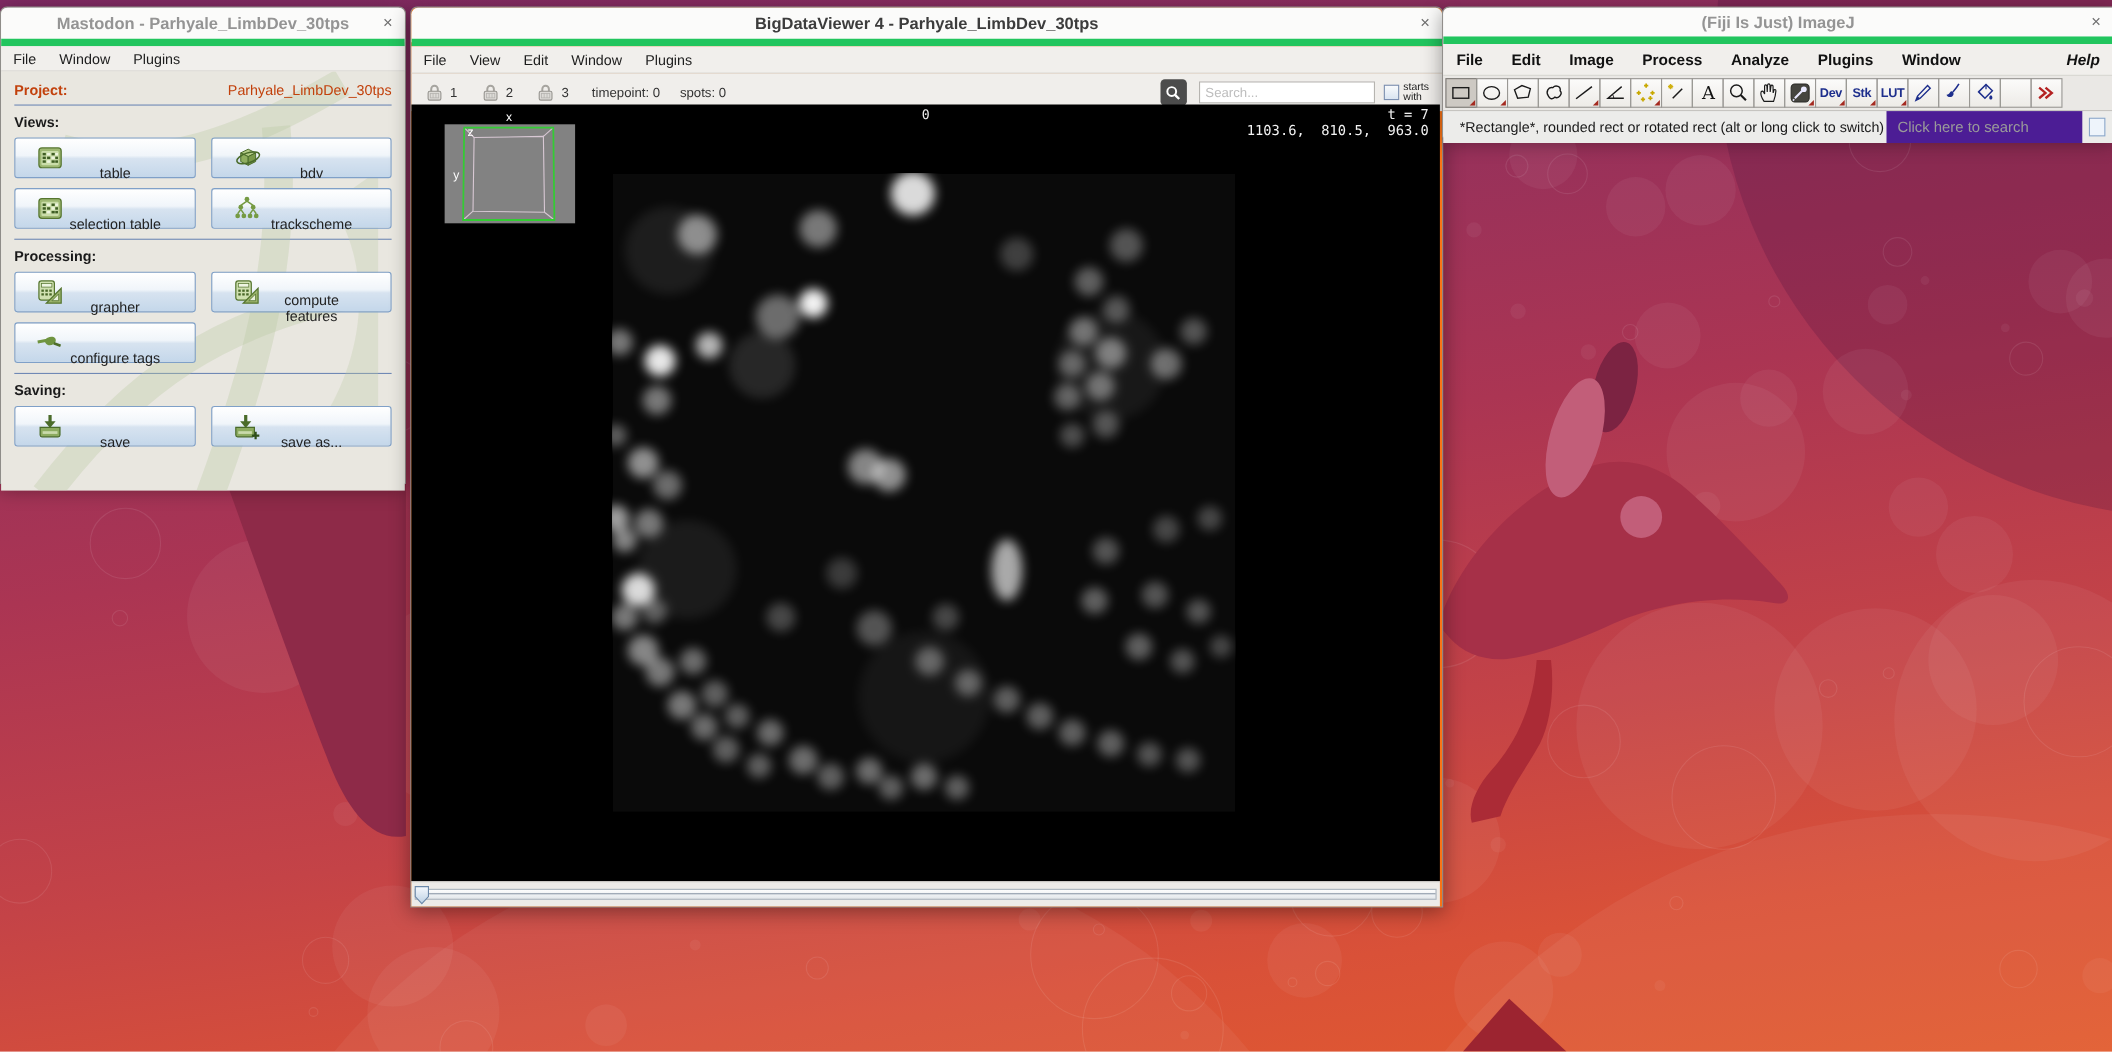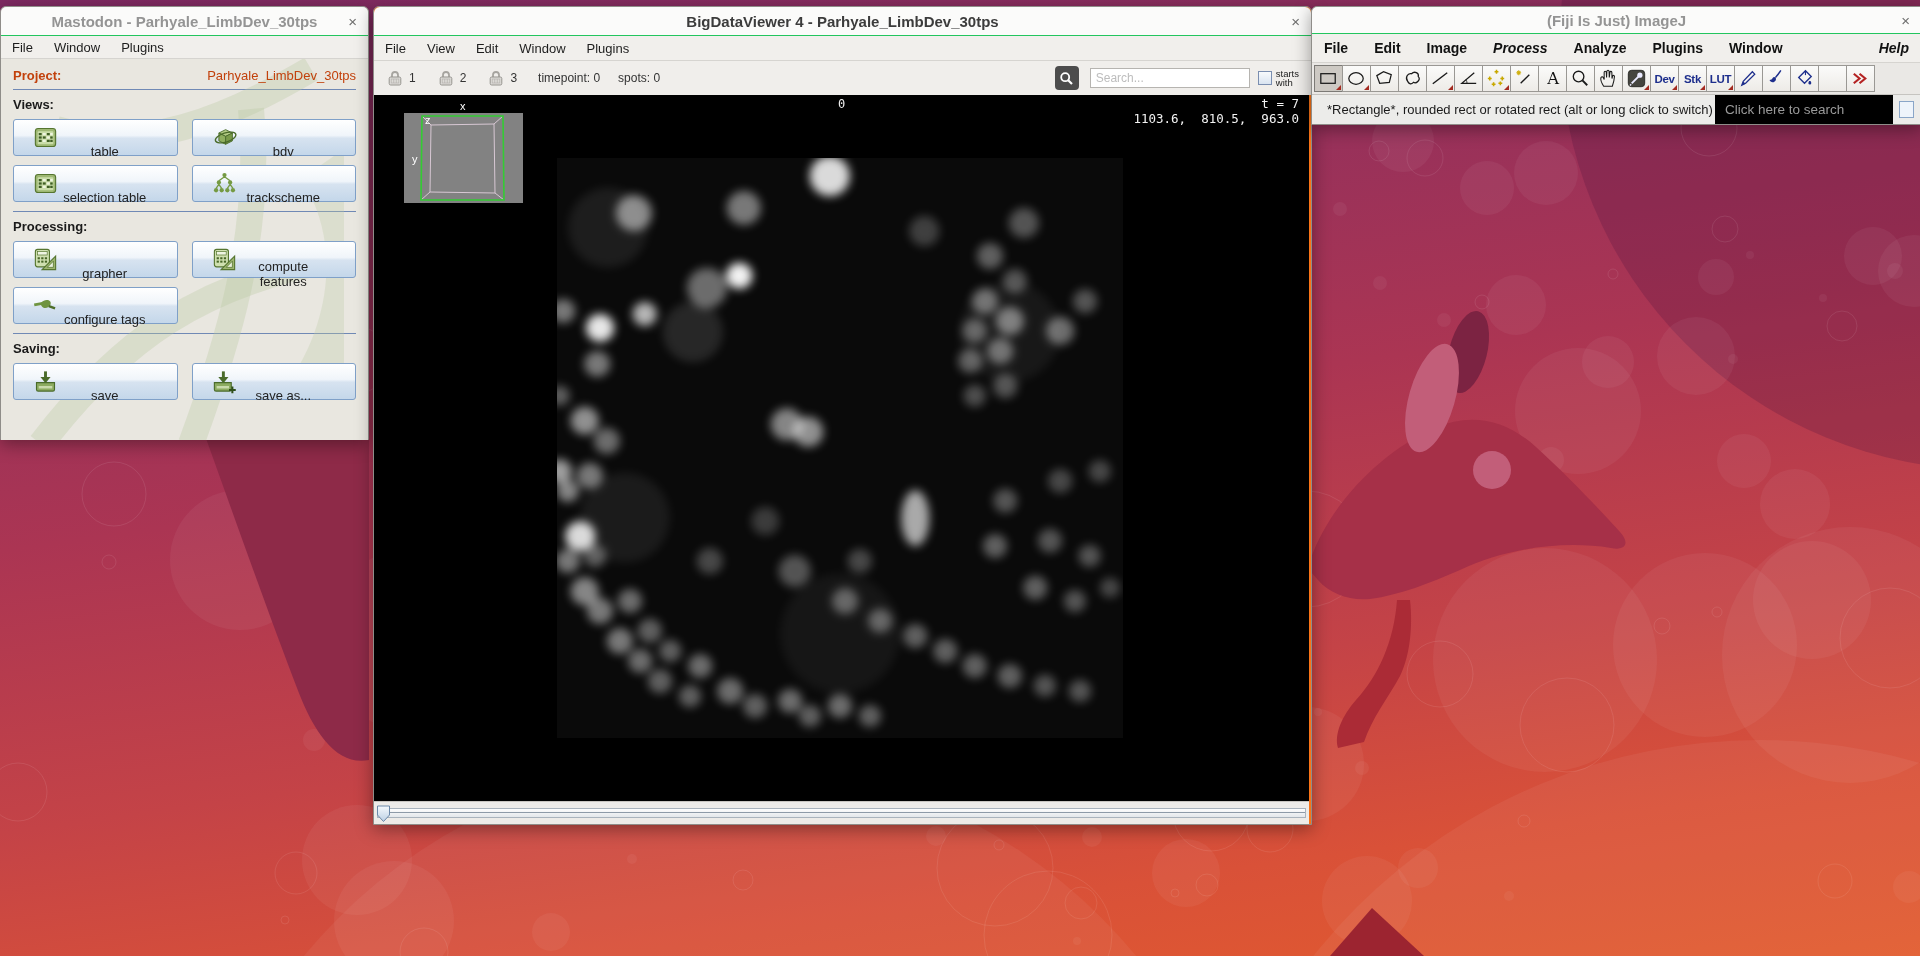--- a/index.html
+++ b/index.html
@@ -5,21 +5,21 @@
   html,body{margin:0;padding:0;}
   body{width:1920px;height:956px;position:relative;overflow:hidden;
        font-family:"Liberation Sans",sans-serif;
        background:linear-gradient(172deg,#7f2a63 0%,#93305c 22%,#ab3553 45%,#c44347 68%,#d95138 85%,#e25b2e 100%);}
   svg{display:block;}
   .wp{position:absolute;left:0;top:0;}
 
   
   .window{position:absolute;border:1px solid #8f8d89;background:#eceae5;
           box-shadow:0 4px 18px rgba(0,0,0,.38);}
-  .titlebar{height:28px;background:#fbfbfa;border-bottom:1px solid #22c55e;
+  .titlebar{height:28px;background:#fbfbfa;border-bottom:7px solid #22c55e;
             display:flex;align-items:center;justify-content:center;position:relative;
             font-weight:bold;font-size:15px;color:#3c3c3c;border-radius:6px 6px 0 0;}
   .titlebar.unfocused{color:#949494;}
   .closebtn{position:absolute;right:11px;top:50%;transform:translateY(-50%);
             font-size:15px;color:#6e6e6e;font-weight:normal;line-height:1;}
   .menubar{display:flex;align-items:center;gap:21px;padding:0 11px;background:#f1efec;
            border-bottom:1px solid #d6d4d0;font-size:13px;color:#1d1d1d;}
   .mi{white-space:nowrap;}
 
   
@@ -79,21 +79,21 @@
   .fijitools{height:31px;display:flex;align-items:center;padding:0 2px;background:#eae8e5;}
   .tool{width:29px;height:27px;border:1px solid #9a9894;margin-right:-1px;position:relative;
         background:linear-gradient(#fbfbfa,#edebe7);display:flex;align-items:center;justify-content:center;box-sizing:border-box;}
   .tool.selected{background:#cdc9c3;border-color:#7c7a76;}
   .tool svg{width:25px;height:25px;}
   .ttxt{font-size:11.5px;color:#1d2e8c;font-weight:600;letter-spacing:-0.3px;}
   .alt{position:absolute;right:1px;bottom:1px;width:0;height:0;
        border-left:5px solid transparent;border-bottom:5px solid #a42a20;}
   .fijistatus{height:29px;border-top:1px solid #c6c4c0;display:flex;align-items:center;font-size:13px;color:#1a1a1a;background:#ececea;}
   .statustext{padding-left:15px;white-space:nowrap;}
-  .fsearch{margin-left:auto;background:#000000;height:100%;display:flex;align-items:center;
+  .fsearch{margin-left:auto;background:#4c1d95;height:100%;display:flex;align-items:center;
            width:168px;color:#9a9a9a;padding-left:10px;font-size:13.5px;}
   .fsearchbox{width:13px;height:15px;border:1px solid #8aa6c8;background:#eef4fb;margin:0 7px 0 6px;flex:none;}
 </style>
 </head>
 <body>
 
 <svg class="wp" width="1920" height="956" viewBox="0 0 1920 956">
   <circle cx="1990" cy="40" r="430" fill="rgba(70,15,60,0.22)"></circle>
   <g id="bubble-layer">
       <circle cx="1154" cy="611" r="49" fill="none" stroke="rgba(255,255,255,0.09)"></circle>
@@ -603,21 +603,21 @@
 <div class="window" id="fiji">
   <div class="titlebar unfocused">
     <span>(Fiji Is Just) ImageJ</span>
     <span class="closebtn">×</span>
   </div>
   <div class="menubar">
     <span style="display:flex">
         <span class="mi" style="margin-right: 26px;">File</span>
         <span class="mi" style="margin-right: 26px;">Edit</span>
         <span class="mi" style="margin-right: 26px;">Image</span>
-        <span class="mi" style="margin-right: 26px; font-style: italic;">Process</span>
+        <span class="mi" style="margin-right: 26px;">Process</span>
         <span class="mi" style="margin-right: 26px;">Analyze</span>
         <span class="mi" style="margin-right: 26px;">Plugins</span>
         <span class="mi" style="margin-right: 26px;">Window</span>
       </span>
     <span class="mi help">Help</span>
   </div>
   <div class="fijitools" id="fiji-tools">
       <div class="tool selected">
         <svg viewBox="0 0 26 26">
           <rect x="5" y="8" width="15" height="10" fill="none" stroke="#1a1a1a" stroke-width="1.3"></rect>

